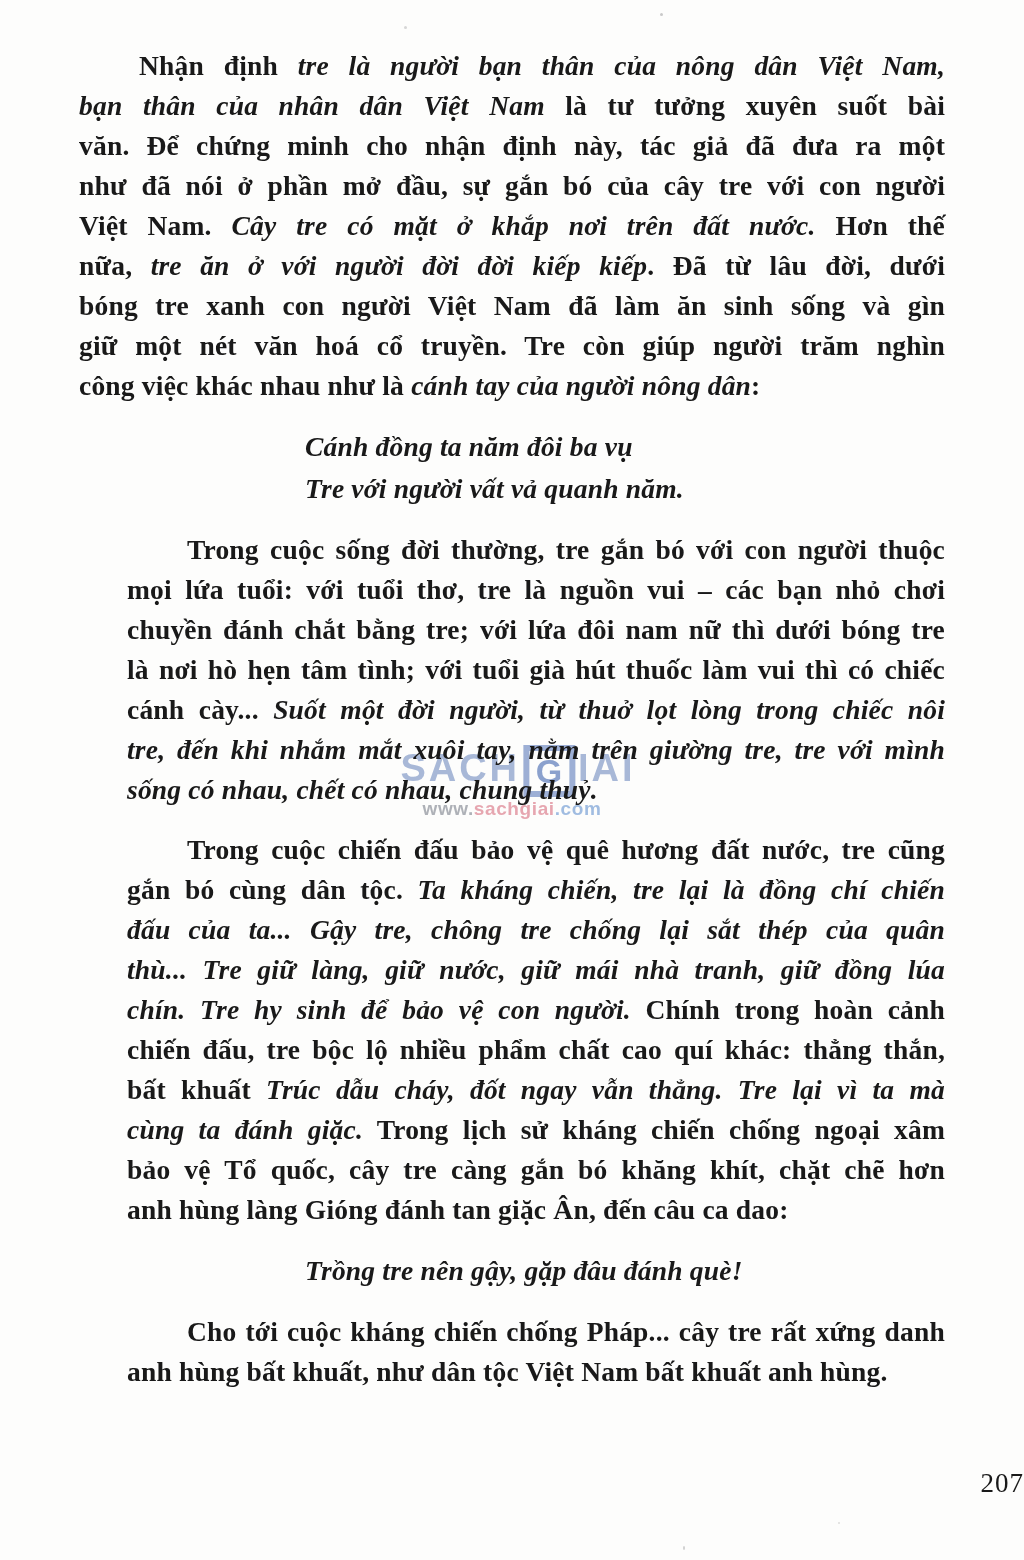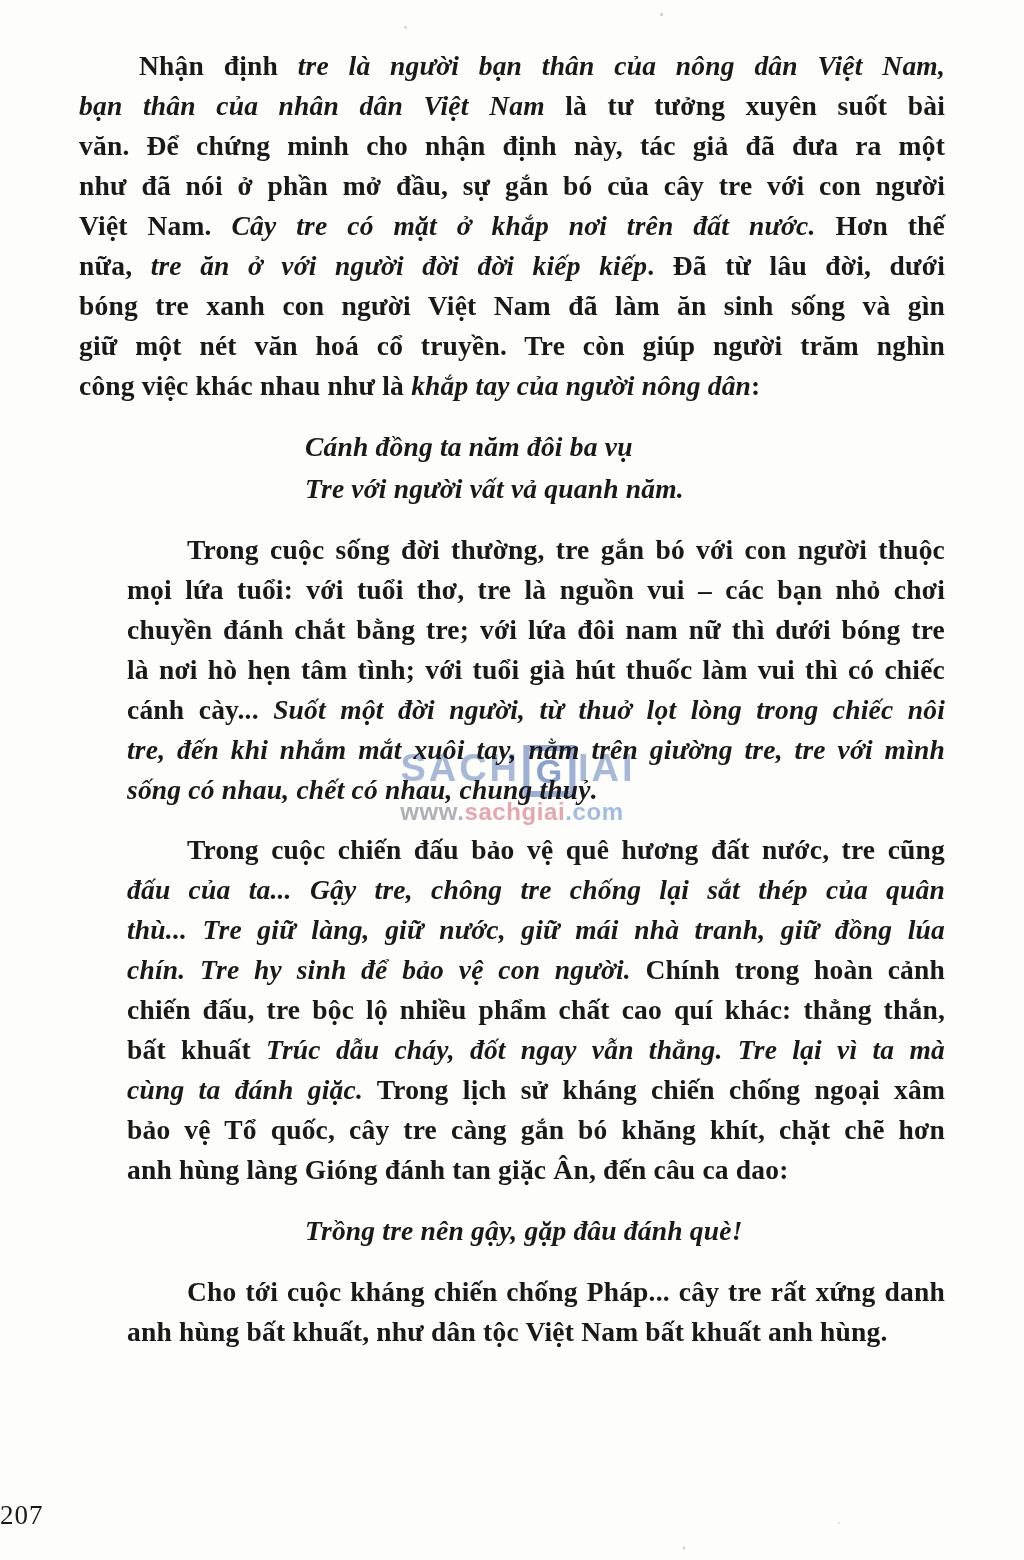--- a/index.html
+++ b/index.html
@@ -40,28 +40,28 @@
   .wm-logo{
     width:52px;height:52px;margin:0 3px;transform:translateY(3px);
     border:6px solid rgba(79,112,180,0.55);
     display:flex;align-items:center;justify-content:center;
     box-sizing:border-box;
   }
   .wm-logo span{
     font-size:34px;line-height:1;color:rgba(79,112,180,0.65);
     letter-spacing:0;
   }
-  .wm-url{margin-top:4px;font-size:24px;letter-spacing:0.6px;}
+  .wm-url{margin-top:4px;font-size:19px;letter-spacing:0.6px;}
   .wm-www{color:rgba(160,163,170,0.85);}
   .wm-name{color:rgba(226,150,162,0.85);}
   .wm-tld{color:rgba(150,181,222,0.9);}
   
   .page-number{
-    position:absolute;top:1500px;left:0;width:100%;
-    text-align:left;font-size:27px;z-index:2;letter-spacing:1px;
+    position:absolute;top:1468px;left:0;width:100%;
+    text-align:right;font-size:27px;z-index:2;letter-spacing:1px;
   }
   
   .speck{position:absolute;background:#c9c9c9;border-radius:50%;z-index:0;}
   .speck.s1{left:660px;top:13px;width:3px;height:3px;}
   .speck.s2{left:404px;top:26px;width:3px;height:3px;background:#d6d6d6;}
   .speck.s3{left:683px;top:1546px;width:2px;height:4px;background:#cfcfcf;}
   .speck.s4{left:838px;top:1522px;width:2px;height:2px;background:#dcdcdc;}
 </style>
 </head>
 <body>
@@ -84,37 +84,38 @@
   <div class="text-block">
       <div class="block para">
         <div class="line j first"><span>Nhận định </span><em>tre là người bạn thân của nông dân Việt Nam,</em></div>
         <div class="line j"><em>bạn thân của nhân dân Việt Nam</em><span> là tư tưởng xuyên suốt bài</span></div>
         <div class="line j"><span>văn. Để chứng minh cho nhận định này, tác giả đã đưa ra một</span></div>
         <div class="line j"><span>như đã nói ở phần mở đầu, sự gắn bó của cây tre với con người</span></div>
         <div class="line j"><span>Việt Nam. </span><em>Cây tre có mặt ở khắp nơi trên đất nước.</em><span> Hơn thế</span></div>
         <div class="line j"><span>nữa, </span><em>tre ăn ở với người đời đời kiếp kiếp</em><span>. Đã từ lâu đời, dưới</span></div>
         <div class="line j"><span>bóng tre xanh con người Việt Nam đã làm ăn sinh sống và gìn</span></div>
         <div class="line j"><span>giữ một nét văn hoá cổ truyền. Tre còn giúp người trăm nghìn</span></div>
-        <div class="line last"><span>công việc khác nhau như là </span><em>khắp tay của người nông dân</em><span>:</span></div>
+        <div class="line last"><span>công việc khác nhau như là </span><em>cánh tay của người nông dân</em><span>:</span></div>
       </div>
       <div class="block verse">
         <div class="line"><em>Cánh đồng ta năm đôi ba vụ</em></div>
         <div class="line"><em>Tre với người vất vả quanh năm.</em></div>
       </div>
       <div class="block para">
         <div class="line j first"><span>Trong cuộc sống đời thường, tre gắn bó với con người thuộc</span></div>
         <div class="line j"><span>mọi lứa tuổi: với tuổi thơ, tre là nguồn vui – các bạn nhỏ chơi</span></div>
         <div class="line j"><span>chuyền đánh chắt bằng tre; với lứa đôi nam nữ thì dưới bóng tre</span></div>
         <div class="line j"><span>là nơi hò hẹn tâm tình; với tuổi già hút thuốc làm vui thì có chiếc</span></div>
         <div class="line j"><span>cánh cày... </span><em>Suốt một đời người, từ thuở lọt lòng trong chiếc nôi</em></div>
         <div class="line j"><em>tre, đến khi nhắm mắt xuôi tay, nằm trên giường tre, tre với mình</em></div>
         <div class="line last"><em>sống có nhau, chết có nhau, chung thuỷ.</em></div>
       </div>
       <div class="block para">
         <div class="line j first"><span>Trong cuộc chiến đấu bảo vệ quê hương đất nước, tre cũng</span></div>
+        <div class="line j"><span>gắn bó cùng dân tộc. </span><em>Ta kháng chiến, tre lại là đồng chí chiến</em></div>
         <div class="line j"><em>đấu của ta... Gậy tre, chông tre chống lại sắt thép của quân</em></div>
         <div class="line j"><em>thù... Tre giữ làng, giữ nước, giữ mái nhà tranh, giữ đồng lúa</em></div>
         <div class="line j"><em>chín. Tre hy sinh để bảo vệ con người.</em><span> Chính trong hoàn cảnh</span></div>
         <div class="line j"><span>chiến đấu, tre bộc lộ nhiều phẩm chất cao quí khác: thẳng thắn,</span></div>
         <div class="line j"><span>bất khuất </span><em>Trúc dẫu cháy, đốt ngay vẫn thẳng. Tre lại vì ta mà</em></div>
         <div class="line j"><em>cùng ta đánh giặc.</em><span> Trong lịch sử kháng chiến chống ngoại xâm</span></div>
         <div class="line j"><span>bảo vệ Tổ quốc, cây tre càng gắn bó khăng khít, chặt chẽ hơn</span></div>
         <div class="line last"><span>anh hùng làng Gióng đánh tan giặc Ân, đến câu ca dao:</span></div>
       </div>
       <div class="block verse">

